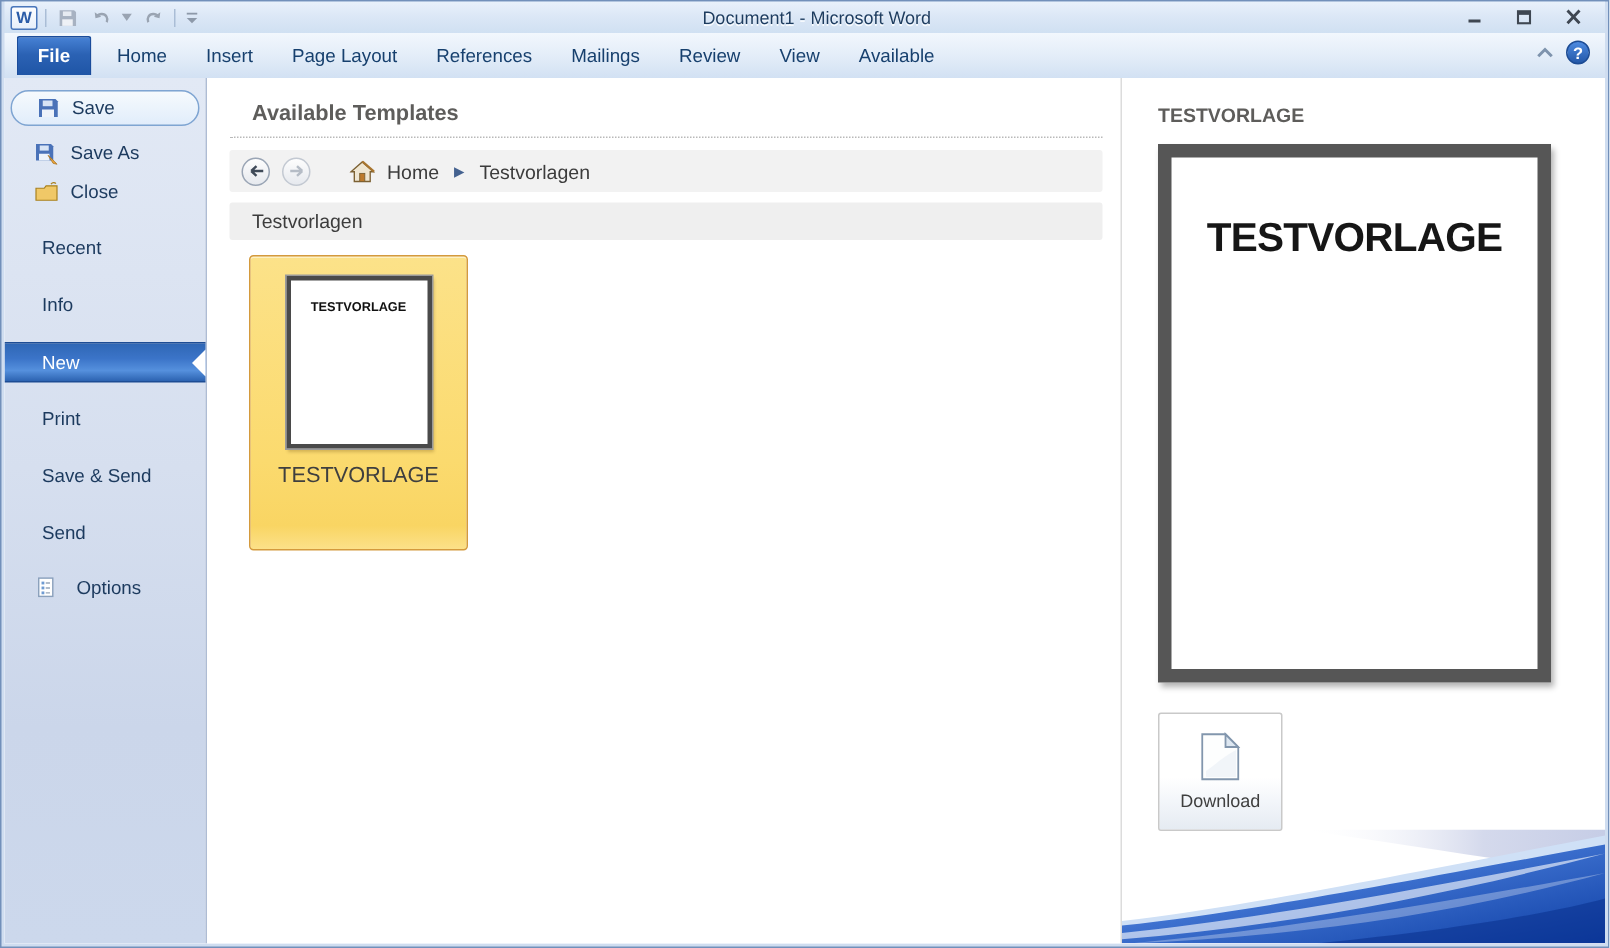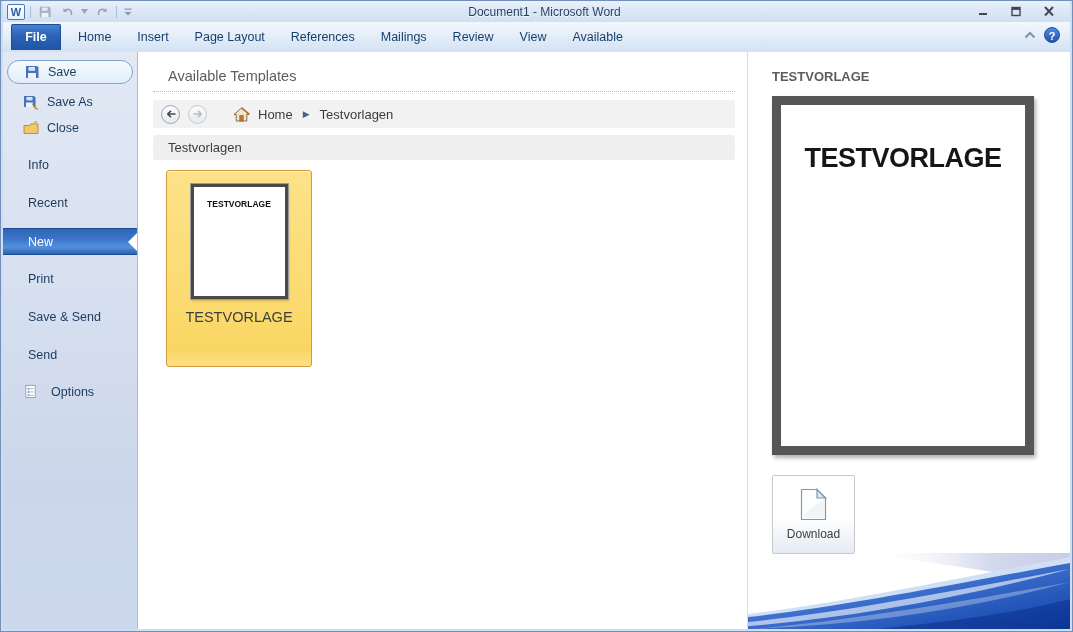--- a/index.html
+++ b/index.html
@@ -92,21 +92,21 @@
     content:""; position:absolute; right:0; top:50%; transform:translateY(-50%);
     width:0; height:0;
     border-top:9px solid transparent; border-bottom:9px solid transparent;
     border-right:9px solid #fff;
   }
   .footer-cmds{ margin-top:12px; }
   .footer-cmds .cmd{ height:22px; margin-bottom:7px;gap:12px; }
 
   
   .main{ width:609px; flex:none; padding:16px 12px 0 15px; background:#fff; }
-  .main-title{ font-size:14.5px; font-weight:normal; color:#5e5d5b; padding-left:15px; }
+  .main-title{ font-size:14.5px; font-weight:bold; color:#5e5d5b; padding-left:15px; }
   .dotted{ border-bottom:1px dotted #b9b9b9; margin:7px 0 8px 0; height:0; }
   .crumbbar{
     height:28px; background:#f2f2f2; border-radius:2px;
     display:flex; align-items:center; gap:8px; padding:0 10px 0 8px;
     font-size:13px; color:#3c3c3c;
   }
   .circle-btn{
     width:19px; height:19px; border-radius:50%;
     display:flex; align-items:center; justify-content:center;
     border:1px solid #9aa5b5; background:linear-gradient(180deg,#fdfdfd,#e6e9ee);
@@ -271,22 +271,22 @@
         <span class="ic">
           <svg width="16" height="16" viewBox="0 0 16 16">
               <path fill="#f0c867" stroke="#a9811f" stroke-width="0.8" d="M1 5.5 h5.5 l1.2-1.6 h7.3 V13.5 H1z"></path>
               <path d="M11 2.8 C12 1.4 13.6 1.5 14.2 2.4" fill="none" stroke="#a9811f" stroke-width="0.9"></path>
             </svg>
         </span>
         <span>Close</span>
       </div>
 
       <div class="navlist">
+        <div class="nav">Recent</div>
         <div class="nav">Info</div>
-        <div class="nav">Recent</div>
         <div class="nav selected">New</div>
         <div class="nav">Print</div>
         <div class="nav">Save &amp; Send</div>
         <div class="nav">Send</div>
       </div>
 
       <div class="footer-cmds">
         <div class="cmd">
           <span class="ic">
             <svg width="15" height="15" viewBox="0 0 16 16">

